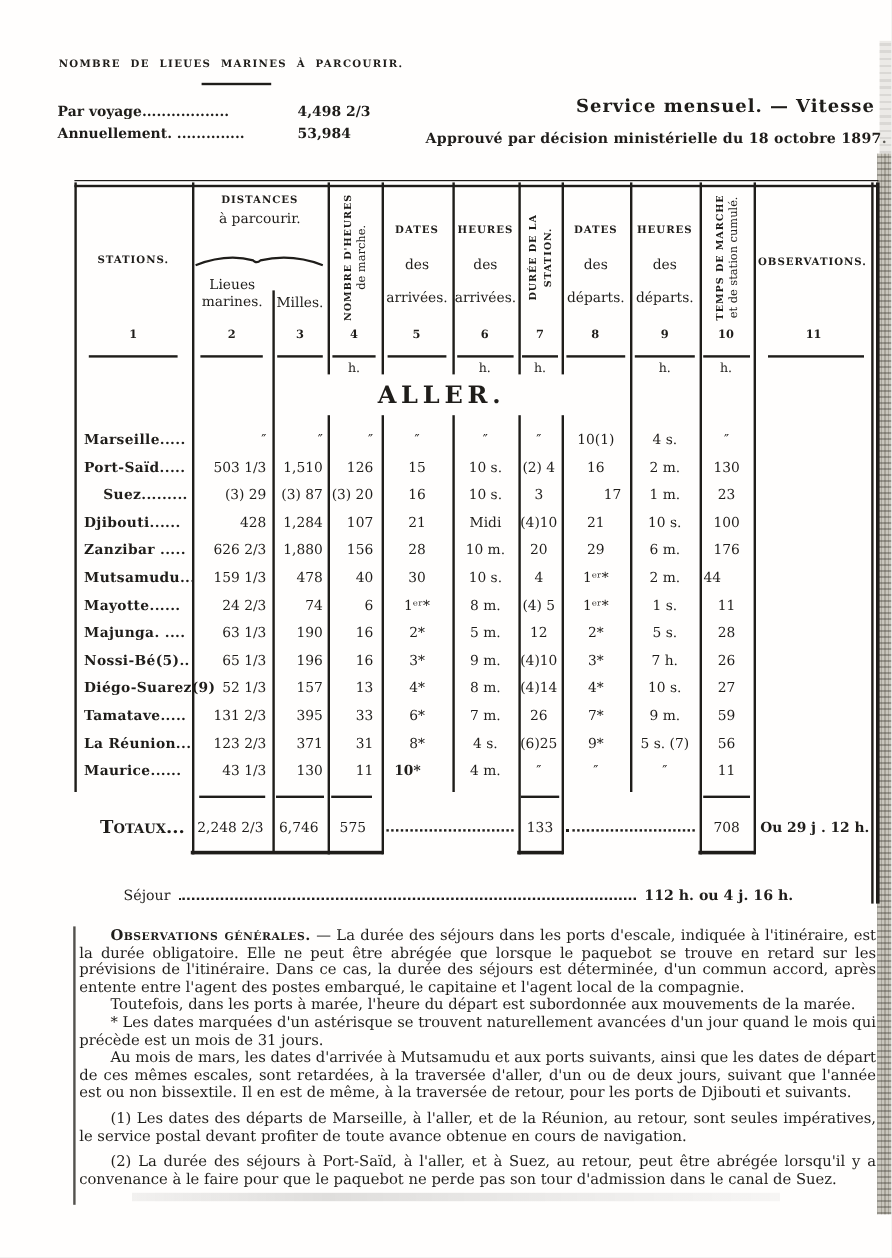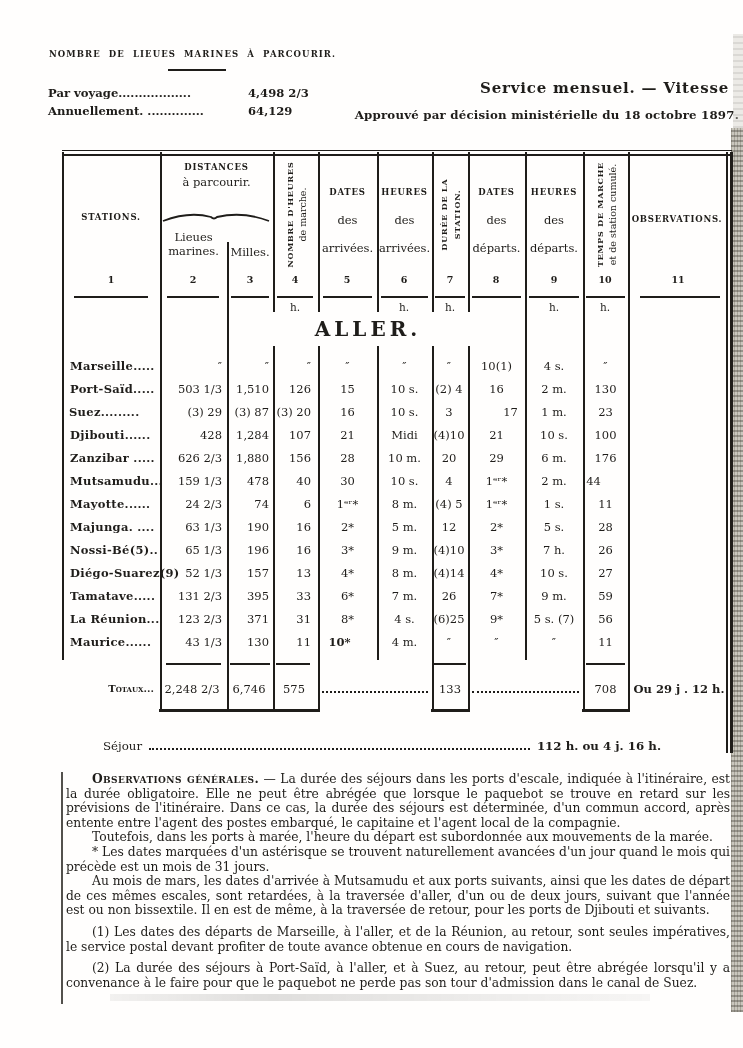--- a/index.html
+++ b/index.html
@@ -37,21 +37,21 @@
   .unit{position:absolute;top:151px;width:30px;text-align:center;font-size:10.5px;z-index:3;}
   .aller{position:absolute;left:186px;top:162px;width:240px;height:34px;line-height:34px;
     text-align:center;font-size:20px;font-weight:bold;letter-spacing:4px;background:#fffefd;z-index:4;}
   .trow{position:absolute;left:0;width:668px;height:23px;font-size:11.5px;z-index:3;}
   .cell{position:absolute;top:0;height:23px;line-height:23px;white-space:nowrap;}
   .cell.l{text-align:left;padding-left:6px;font-weight:bold;letter-spacing:.3px;}
   .cell.r{text-align:right;padding-right:5px;}
   .cell.c{text-align:center;}
   .tcell{position:absolute;top:528px;height:22px;line-height:22px;text-align:center;font-size:11.5px;z-index:3;white-space:nowrap;}
   .tlabel{position:absolute;left:0;top:528px;width:92px;text-align:right;font-variant:small-caps;
-    font-weight:bold;font-size:10px;line-height:22px;z-index:3;}
+    font-weight:bold;font-size:15px;line-height:22px;z-index:3;}
   .tobs{font-weight:bold;}
   .dots{position:absolute;top:530px;height:11px;border-bottom:2.2px dotted #1f1d1a;z-index:3;}
   
   .sejour{position:absolute;left:103px;top:739px;width:558px;display:flex;align-items:baseline;font-size:11.8px;}
   .sejour .lead{flex:1;border-bottom:2.2px dotted #1f1d1a;height:9px;margin:0 7px;}
   .sejour .sval{font-weight:bold;white-space:nowrap;}
   
   .notes{position:absolute;left:66px;top:772px;width:664px;font-size:12.3px;line-height:14.6px;text-align:justify;}
   .notes p{margin:0;text-indent:26px;}
   .notes p.spaced{margin-top:7px;}
@@ -74,21 +74,21 @@
 <div class="sheet">
 
   <div class="m-left-title">Nombre de lieues marines à parcourir.</div>
   <div class="m-left-rule"></div>
   <div class="m-line" style="top:86px;">
     <span>Par voyage..................</span>
     <span class="val">4,498 2/3</span>
   </div>
   <div class="m-line" style="top:104px;">
     <span>Annuellement. ..............</span>
-    <span class="val">64,129</span>
+    <span class="val">53,984</span>
   </div>
   <div class="m-sub">Service mensuel. — Vitesse</div>
   <div class="m-approval">Approuvé par décision ministérielle du 18 octobre 1897.</div>
 
   <div class="tbl" id="tbl">
     <div id="lines">
         <div class="vl" style="left: 0px; top: 2px; width: 1.6px; height: 508px; position: absolute; background: rgb(31, 29, 26); z-index: 1;"></div>
         <div class="vl" style="left: 98px; top: 2px; width: 1.6px; height: 560px; position: absolute; background: rgb(31, 29, 26); z-index: 1;"></div>
         <div class="vl" style="left: 165px; top: 92px; width: 1.6px; height: 468px; position: absolute; background: rgb(31, 29, 26); z-index: 1;"></div>
         <div class="vl" style="left: 211px; top: 2px; width: 1.6px; height: 560px; position: absolute; background: rgb(31, 29, 26); z-index: 1;"></div>
@@ -204,21 +204,21 @@
           <div class="cell r" style="left: 211px; width: 38px;">126</div>
           <div class="cell c" style="left: 256px; width: 59px;">15</div>
           <div class="cell c" style="left: 315px; width: 55px;">10 s.</div>
           <div class="cell c" style="left: 368px; width: 38px;">(2) 4</div>
           <div class="cell c" style="left: 406px; width: 57px;">16</div>
           <div class="cell c" style="left: 463px; width: 58px;">2 m.</div>
           <div class="cell c" style="left: 521px; width: 45px;">130</div>
           <div class="cell c" style="left: 566px; width: 102px;"></div>
         </div>
         <div class="trow" style="top: 251px;">
-          <div class="cell l" style="left: 1px; width: 96px;">Suez.........</div>
+          <div class="cell l" style="left: 18px; width: 96px;">Suez.........</div>
           <div class="cell r" style="left: 98px; width: 62px;">(3) 29</div>
           <div class="cell r" style="left: 165px; width: 42px;">(3) 87</div>
           <div class="cell r" style="left: 211px; width: 38px;">(3) 20</div>
           <div class="cell c" style="left: 256px; width: 59px;">16</div>
           <div class="cell c" style="left: 315px; width: 55px;">10 s.</div>
           <div class="cell c" style="left: 368px; width: 38px;">3</div>
           <div class="cell c" style="left: 420px; width: 57px;">17</div>
           <div class="cell c" style="left: 463px; width: 58px;">1 m.</div>
           <div class="cell c" style="left: 521px; width: 45px;">23</div>
           <div class="cell c" style="left: 566px; width: 102px;"></div>

